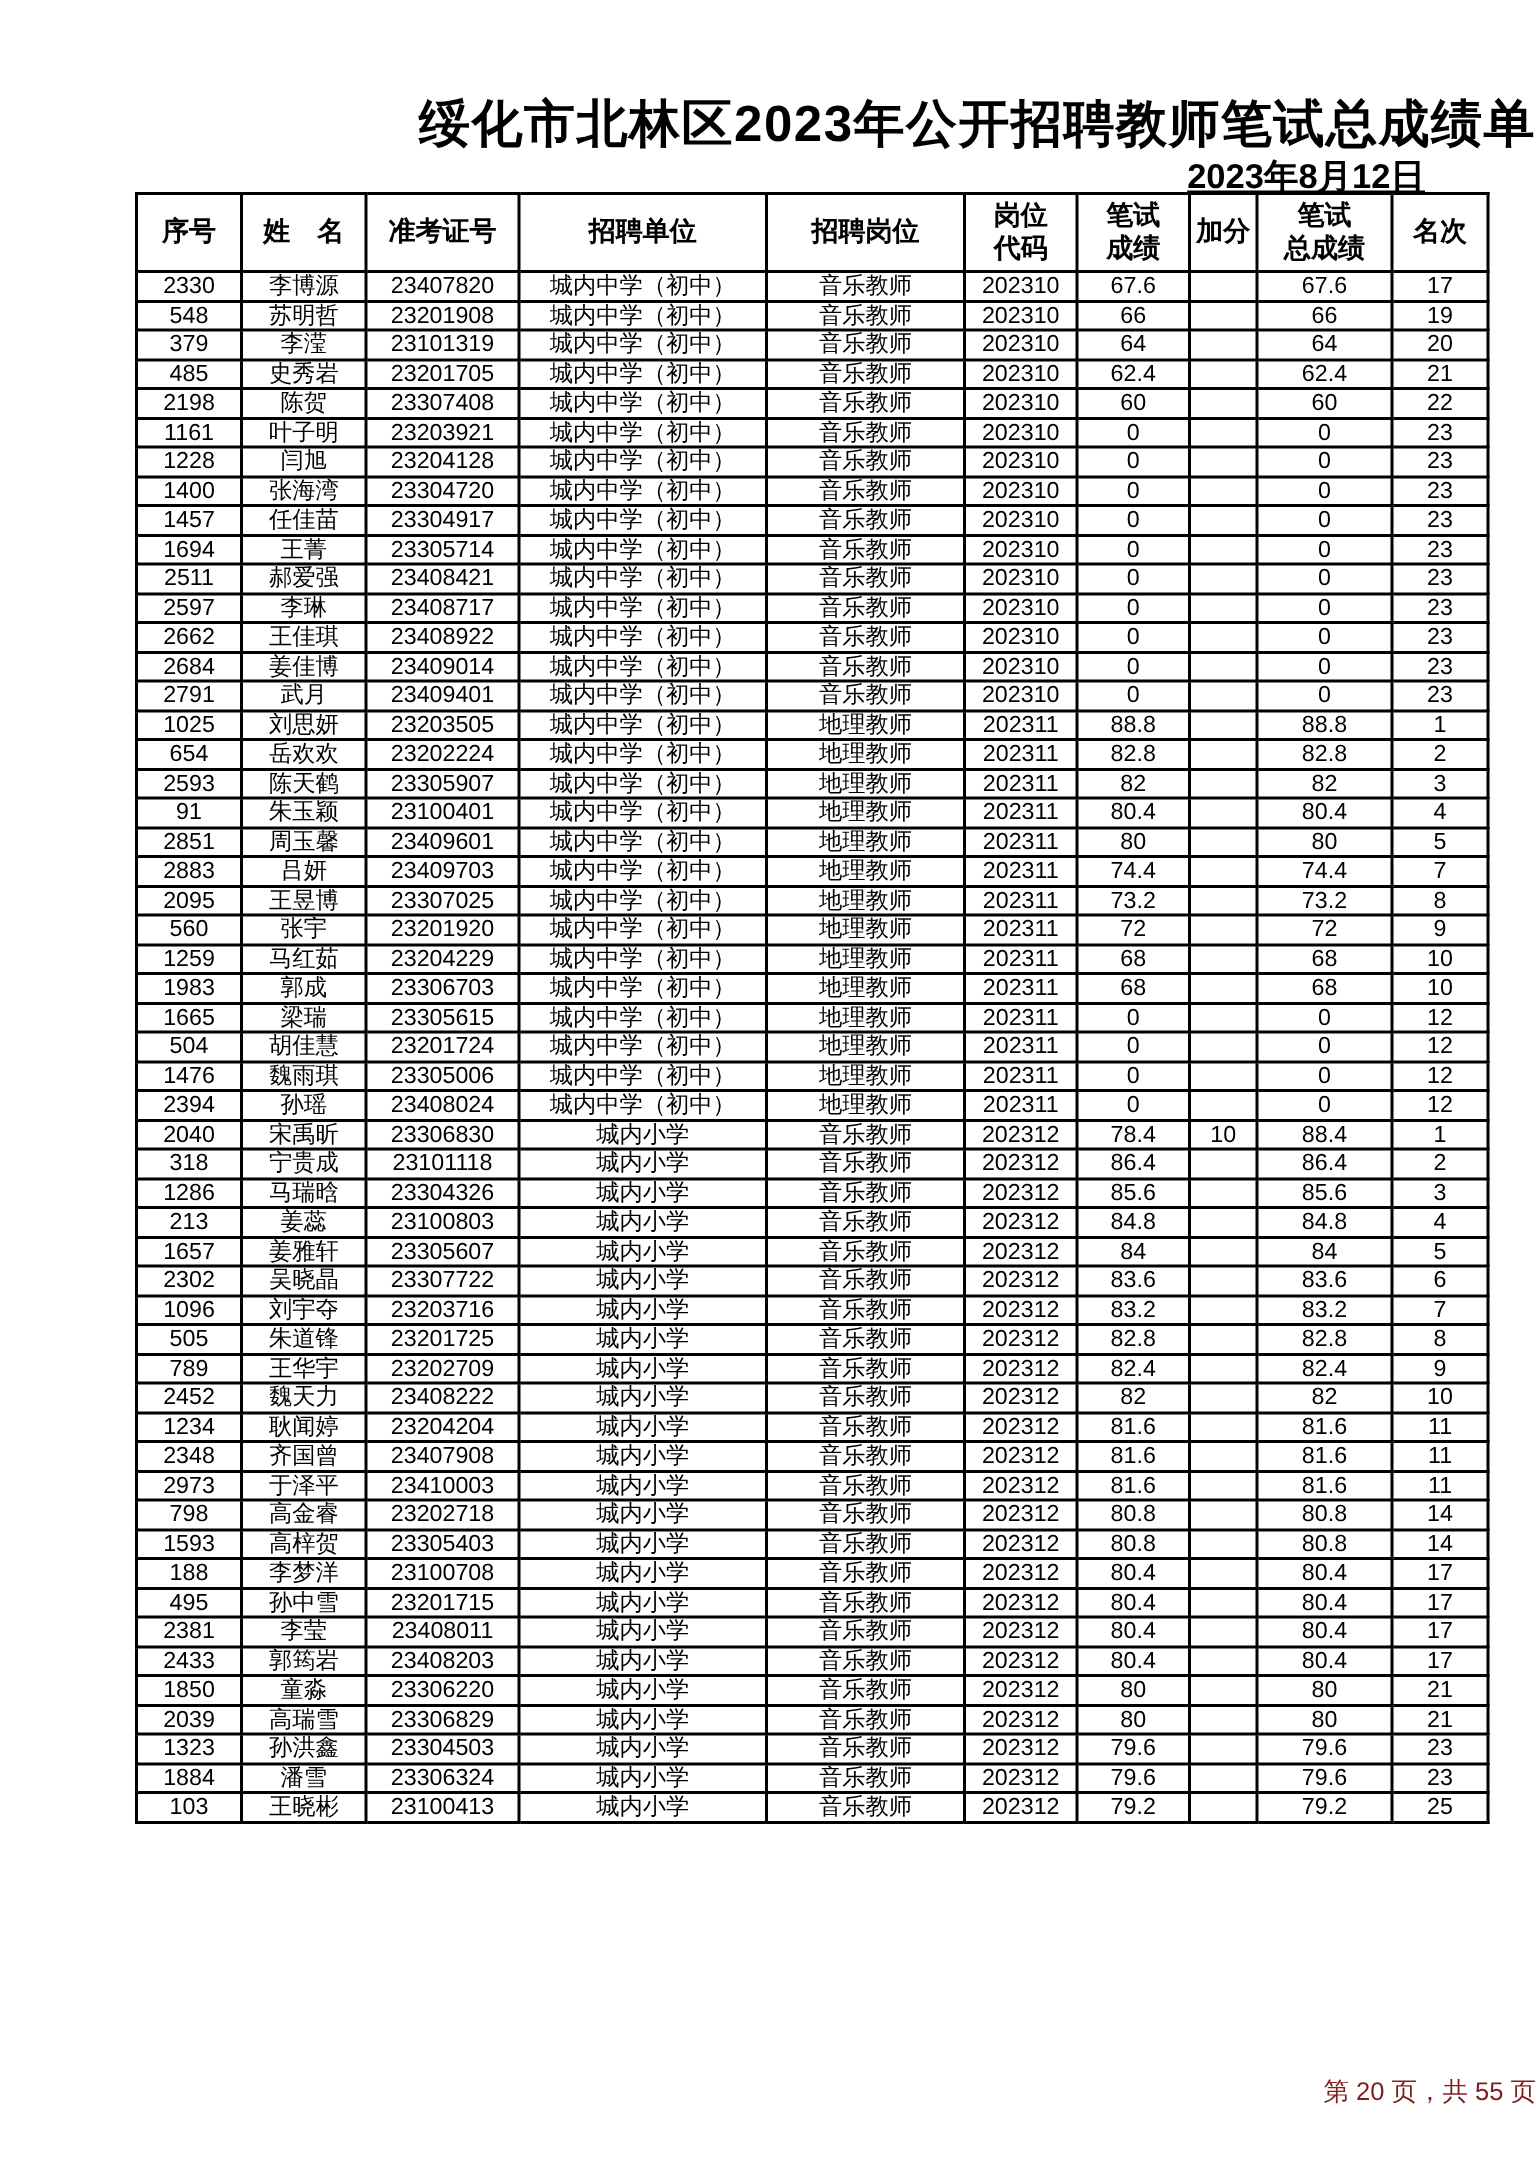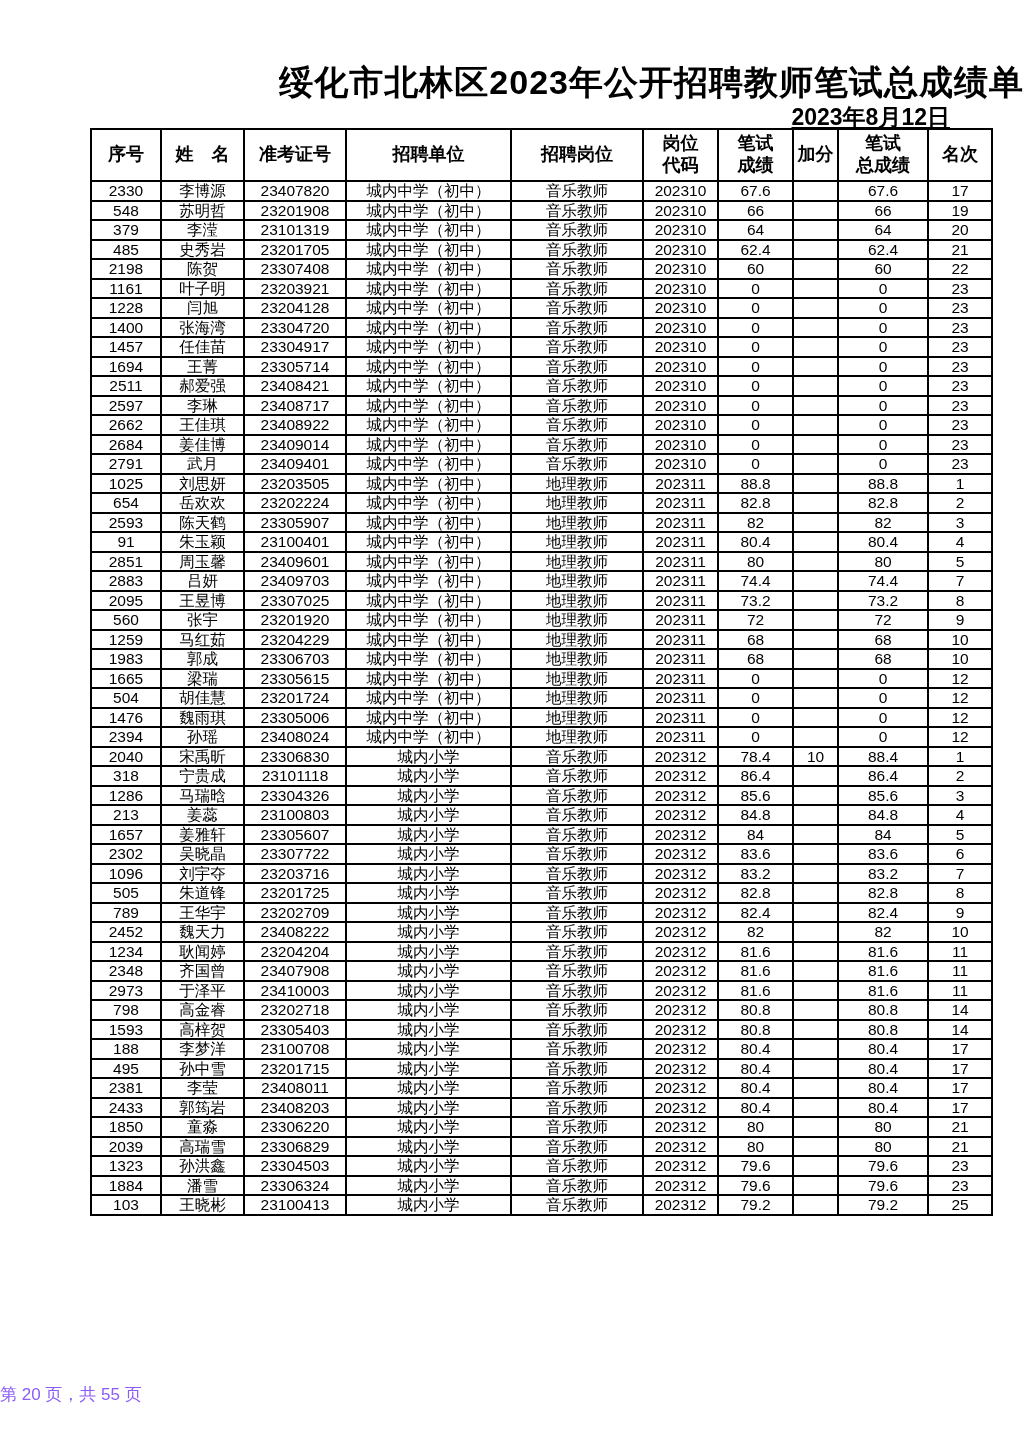--- a/index.html
+++ b/index.html
@@ -33,21 +33,21 @@
   table.score th{
     font-size:18px;font-weight:bold;height:50px;
     white-space:pre-line;line-height:1.2;
   }
   table.score td{
     font-size:15.5px;height:17.5px;line-height:17.5px;white-space:nowrap;
     font-weight:normal;box-sizing:content-box;
   }
   .footer{
     position:absolute;top:1383px;left:0;width:100%;
-    text-align:left;font-size:17px;color:#8b5cf6;
+    text-align:right;font-size:17px;color:#7f1d1d;
   }
 </style>
 </head>
 <body>
 
 <div class="page">
   <div class="title">绥化市北林区2023年公开招聘教师笔试总成绩单</div>
   <div class="date">2023年8月12日</div>
 
   <table class="score">

